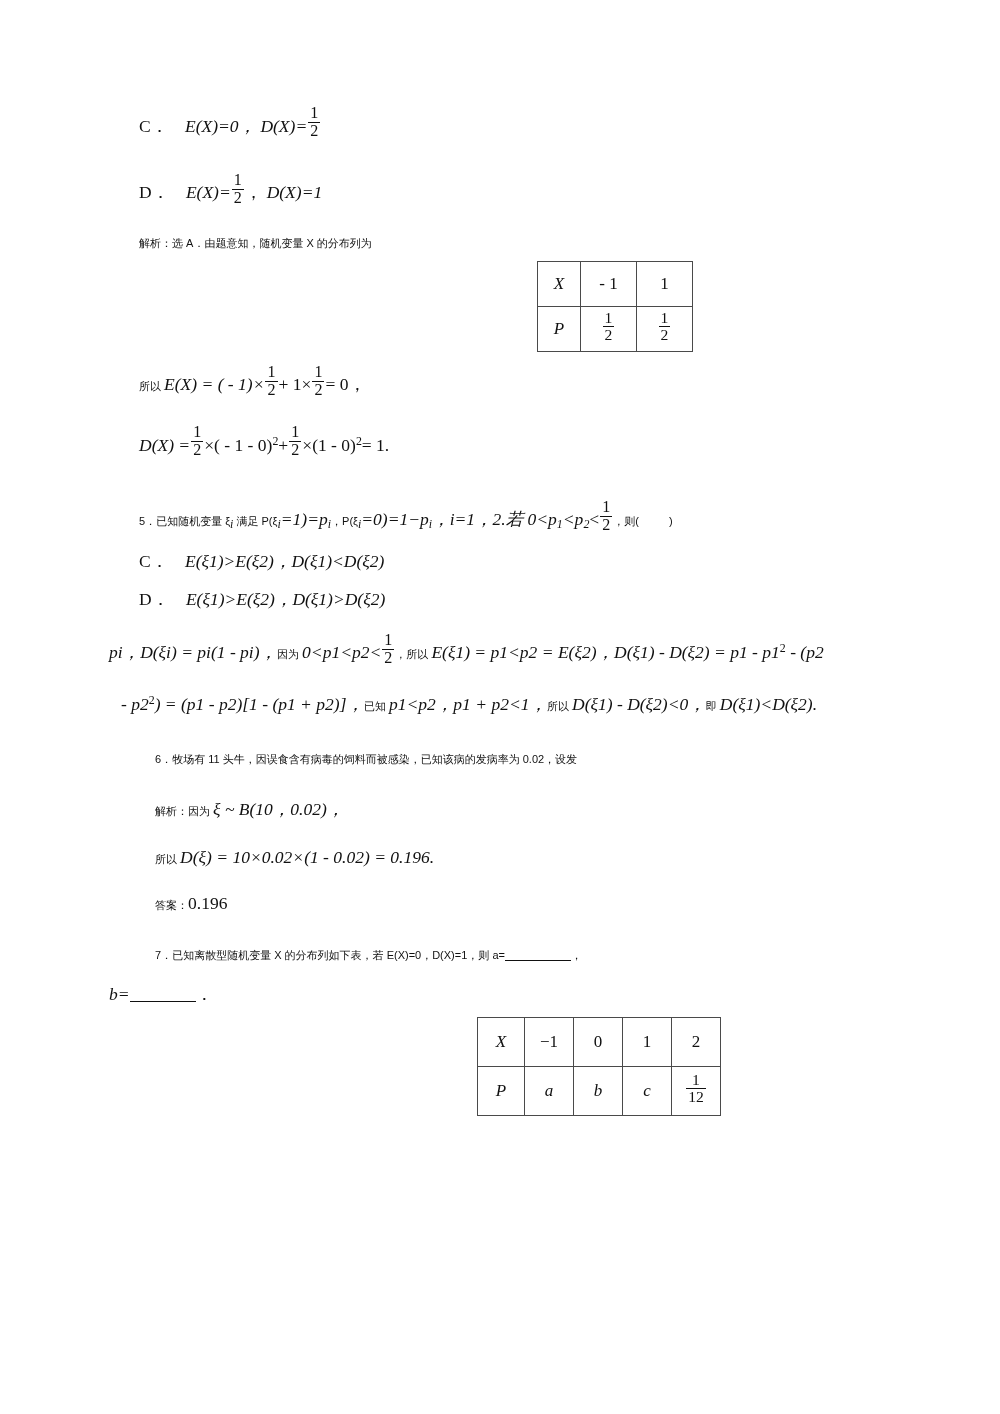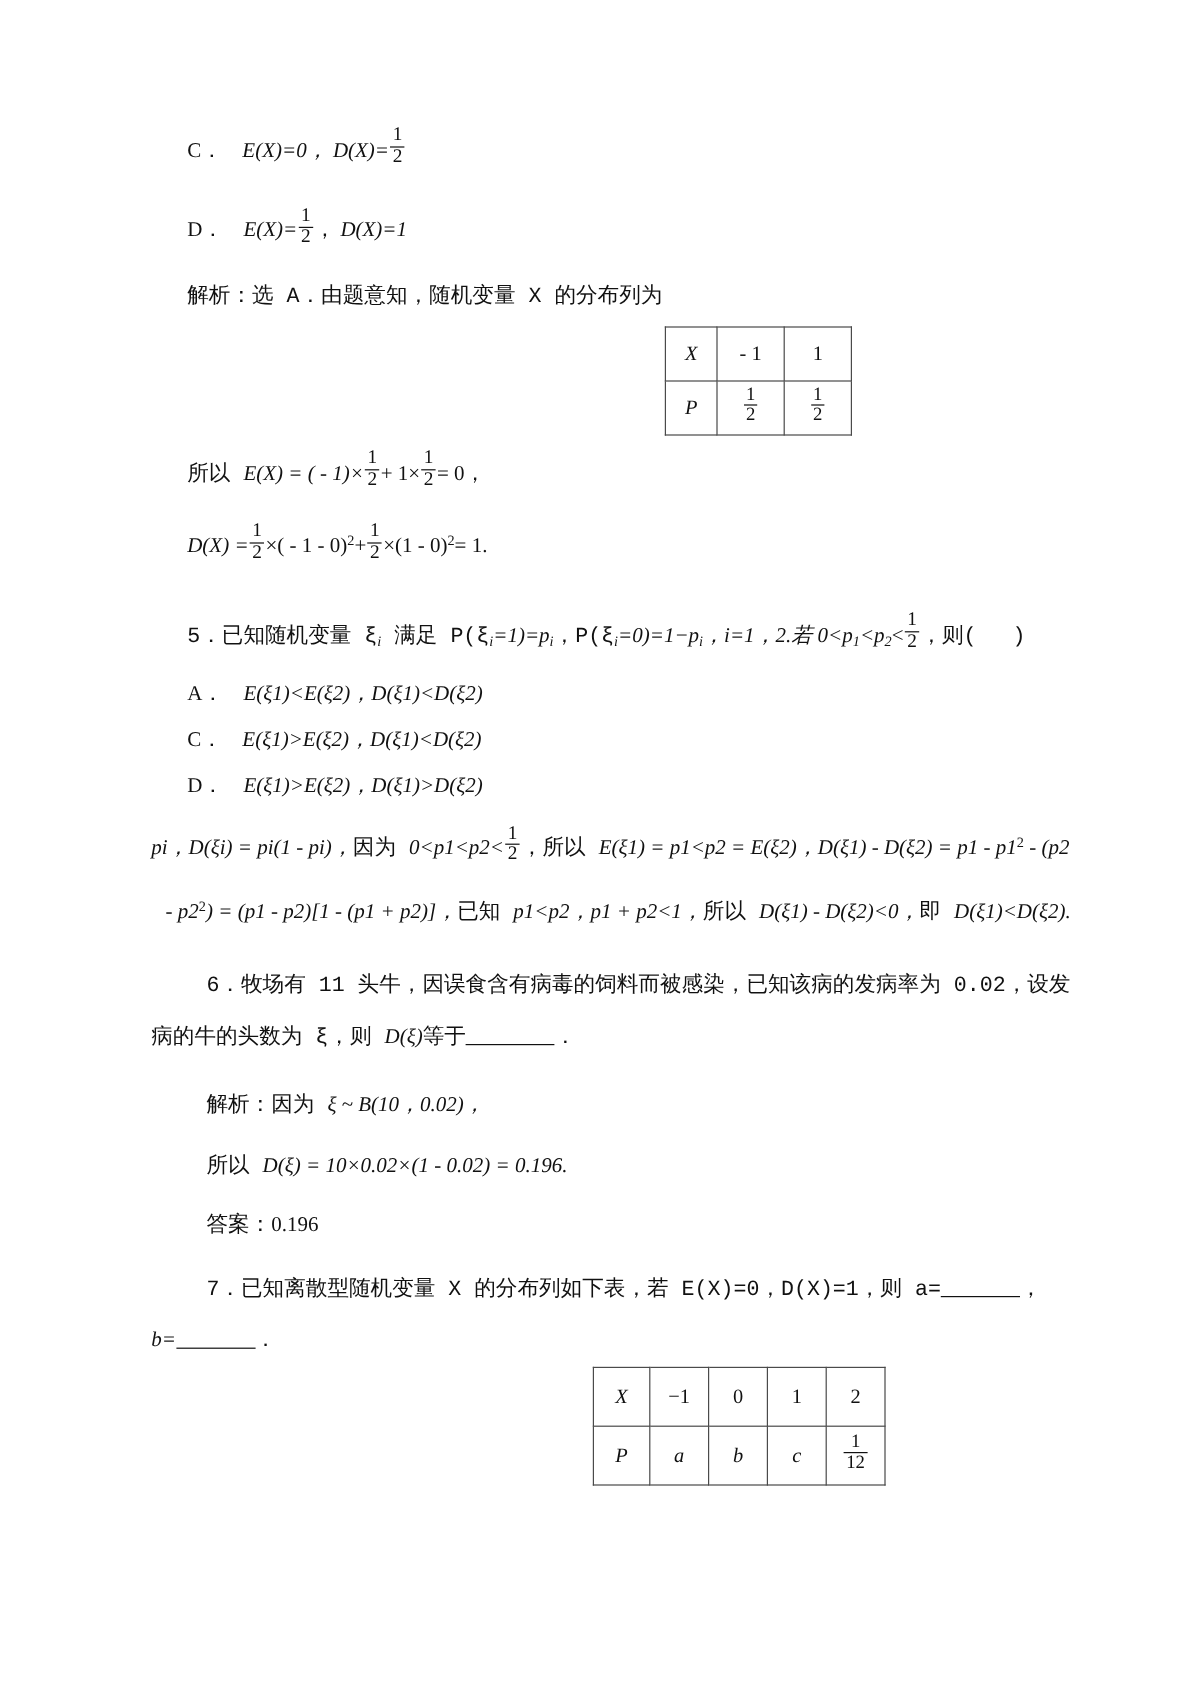--- a/index.html
+++ b/index.html
@@ -17,36 +17,36 @@
   }
   .page {
     position: absolute;
     left: 0; top: 0;
     width: 1000px;
     height: 1414px;
     padding: 0;
   }
   .content {
     position: absolute;
-    left: 156px;
+    left: 139px;
     top: 108px;
     width: 720px;
   }
 
   
   .line {
     font-size: 17.5px;
     line-height: 1.5;
     margin: 0 0 0 0;
     white-space: nowrap;
   }
   .blk { margin-bottom: 26px; }
   .blk-sm { margin-bottom: 18px; }
 
-  .cn { font-family: Liberation Mono, monospace; font-size: 18px; }
+  .cn { font-family: Liberation Sans, sans-serif; font-size: 11px; }
   .mi { font-style: italic; font-family: "Liberation Serif", serif; }
   .mr { font-style: normal; font-family: "Liberation Serif", serif; }
 
   .opt-label { font-family: "Liberation Serif", serif; }
 
   
   .frac {
     display: inline-block;
     vertical-align: -0.42em;
     text-align: center;
@@ -136,48 +136,40 @@
     </div>
 
     <div class="line" style="margin-top:26px">
       <span class="mi">D(X) =</span><span class="frac"><span class="num">1</span><span class="den">2</span></span><span class="mr">×( - 1 - 0)</span><sup>2</sup><span class="mr">+</span><span class="frac"><span class="num">1</span><span class="den">2</span></span><span class="mr">×(1 - 0)</span><sup>2</sup><span class="mr">= 1.</span>
     </div>
 
     <div class="line" style="margin-top:40px">
       <span class="cn">5．</span><span class="cn">已知随机变量 ξ</span><span class="mi"><sub>i</sub></span><span class="cn"> 满足 P(ξ</span><span class="mi"><sub>i</sub></span><span class="mi">=1)=p</span><span class="mi"><sub>i</sub></span><span class="cn">，P(ξ</span><span class="mi"><sub>i</sub></span><span class="mi">=0)=1−p</span><span class="mi"><sub>i</sub></span><span class="mi">，i=1，2.若 0&lt;p</span><span class="mi"><sub>1</sub></span><span class="mi">&lt;p</span><span class="mi"><sub>2</sub></span><span class="mr">&lt;</span><span class="frac"><span class="num">1</span><span class="den">2</span></span><span class="cn">，则(</span><span class="gapspace"></span><span class="cn">)</span>
     </div>
 
-    <div class="line" style="margin-top:18px">
-      <span class="opt-label">A．</span>
-      <span class="gapspace" style="width:8px"></span>
-      <span class="mi">E(ξ1)&lt;E(ξ2)，D(ξ1)&lt;D(ξ2)</span>
-    </div>
     <div class="line" style="margin-top:12px">
       <span class="opt-label">C．</span>
       <span class="gapspace" style="width:8px"></span>
       <span class="mi">E(ξ1)&gt;E(ξ2)，D(ξ1)&lt;D(ξ2)</span>
     </div>
     <div class="line" style="margin-top:12px">
       <span class="opt-label">D．</span>
       <span class="gapspace" style="width:8px"></span>
       <span class="mi">E(ξ1)&gt;E(ξ2)，D(ξ1)&gt;D(ξ2)</span>
     </div>
 
     <div class="line" style="margin-top:22px; margin-left:-30px">
       <span class="mi">pi，</span><span class="mi">D(ξi) = pi(1 - pi)，</span><span class="cn">因为 </span><span class="mi">0&lt;p1&lt;p2&lt;</span><span class="frac"><span class="num">1</span><span class="den">2</span></span><span class="cn">，所以 </span><span class="mi">E(ξ1) = p1&lt;p2 = E(ξ2)，D(ξ1) - D(ξ2) = p1 - p1</span><sup>2</sup><span class="mi"> - (p2</span>
     </div>
     <div class="line" style="margin-top:22px; margin-left:-18px">
       <span class="mi">- p2</span><sup>2</sup><span class="mi">) = (p1 - p2)[1 - (p1 + p2)]，</span><span class="cn">已知 </span><span class="mi">p1&lt;p2，p1 + p2&lt;1，</span><span class="cn">所以 </span><span class="mi">D(ξ1) - D(ξ2)&lt;0，</span><span class="cn">即 </span><span class="mi">D(ξ1)&lt;D(ξ2).</span>
     </div>
 
     <div class="line cn" style="margin-top:34px; padding-left:16px">
       <span>6．</span><span>牧场有 11 头牛，因误食含有病毒的饲料而被感染，已知该病的发病率为 0.02，设发</span>
-    </div>
-    <div class="line" style="margin-top:14px; margin-left:-30px">
-      <span class="cn">病的牛的头数为 ξ，则 </span><span class="mi">D(ξ)</span><span class="cn">等于</span><span class="fill"></span><span class="mr">．</span>
     </div>
 
     <div class="line" style="margin-top:28px; padding-left:16px">
       <span class="cn">解析：因为 </span><span class="mi">ξ ~ B(10，0.02)，</span>
     </div>
     <div class="line" style="margin-top:22px; padding-left:16px">
       <span class="cn">所以 </span><span class="mi">D(ξ) = 10×0.02×(1 - 0.02) = 0.196.</span>
     </div>
     <div class="line" style="margin-top:20px; padding-left:16px">
       <span class="cn">答案：</span><span class="mr">0.196</span>

